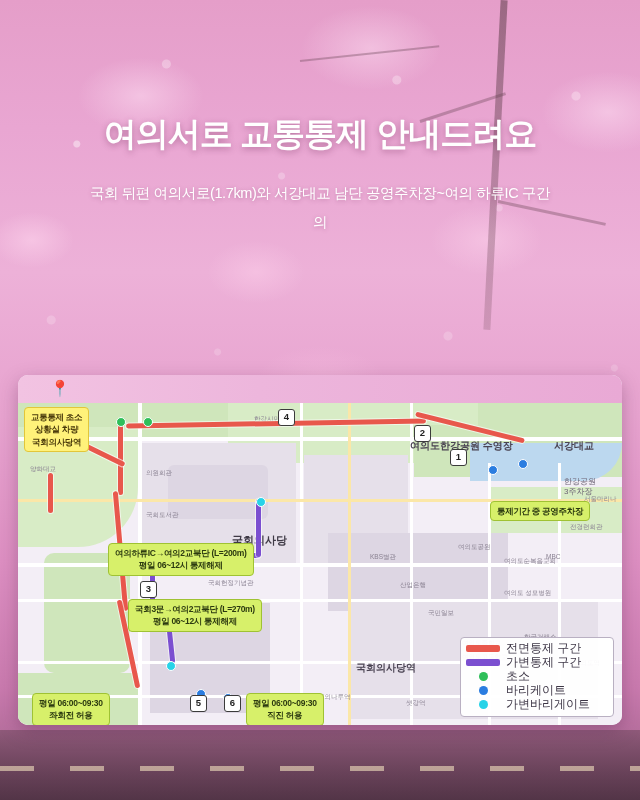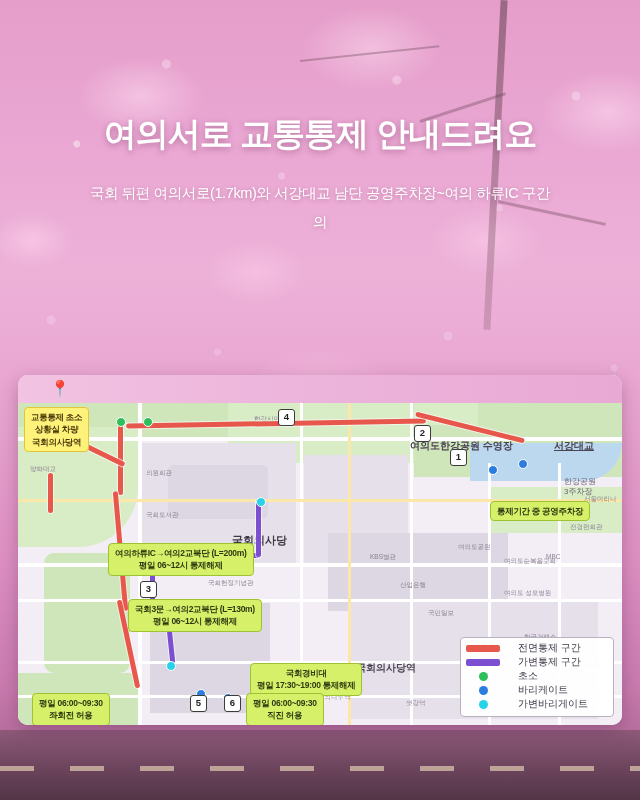--- a/index.html
+++ b/index.html
@@ -243,22 +243,22 @@
     font-weight: bold;
     color: #8a2d6a;
     border-bottom: 1px solid #d9cfe0;
     padding-bottom: 2px;
     margin-bottom: 3px;
     letter-spacing: 4px;
   }
   .legend-row {
     display: flex;
     align-items: center;
-    gap: 18px;
-    font-size: 10px;
+    gap: 6px;
+    font-size: 12px;
     color: #3d3646;
     line-height: 14px;
   }
   .legend-swatch {
     width: 34px;
     height: 7px;
     border-radius: 2px;
     flex: 0 0 auto;
   }
   .legend-swatch.sw-red { background: #e8574c; }
@@ -323,21 +323,21 @@
       <div class="roadline" style="left:120px; top:0; width:4px; height:322px;"></div>
       <div class="roadline" style="left:282px; top:0; width:3px; height:322px;"></div>
       <div class="roadline" style="left:392px; top:0; width:3px; height:322px;"></div>
       <div class="roadline" style="left:470px; top:60px; width:3px; height:262px;"></div>
       <div class="roadline" style="left:540px; top:60px; width:3px; height:262px;"></div>
       <div class="roadline y" style="left:0; top:96px; width:604px; height:3px;"></div>
       <div class="roadline y" style="left:330px; top:0; width:3px; height:322px;"></div>
 
       <div class="maptext big" style="left:214px; top:130px;">국회의사당</div>
       <div class="maptext mid" style="left:392px; top:36px;">여의도한강공원 수영장</div>
-      <div class="maptext mid" style="left:536px; top:36px;text-decoration:underline;">서강대교</div>
+      <div class="maptext mid" style="left:536px; top:36px;">서강대교</div>
       <div class="maptext mid" style="left:338px; top:258px;">국회의사당역</div>
       <div class="maptext" style="left:546px; top:74px; line-height:1.25;">한강공원<br>3주차장</div>
 
       <div class="maptext tiny" style="left:8px; top:10px;">증산로</div>
       <div class="maptext tiny" style="left:12px; top:62px;">양화대교</div>
       <div class="maptext tiny" style="left:128px; top:66px;">의원회관</div>
       <div class="maptext tiny" style="left:128px; top:108px;">국회도서관</div>
       <div class="maptext tiny" style="left:190px; top:176px;">국회헌정기념관</div>
       <div class="maptext tiny" style="left:440px; top:140px;">여의도공원</div>
       <div class="maptext tiny" style="left:352px; top:150px;">KBS별관</div>
@@ -393,28 +393,24 @@
         <div>국회의사당역</div>
       </div>
 
 
       <div class="callout green" style="left:90px; top:140px;">
         <div>여의하류IC→여의2교북단 (L=200m)</div>
         <div>평일 06~12시 통제해제</div>
       </div>
 
       <div class="callout green" style="left:110px; top:196px;">
-        <div>국회3문→여의2교북단 (L=130m)</div>
+        <div>국회3문→여의2교북단 (L=270m)</div>
         <div>평일 06~12시 통제해제</div>
       </div>
 
-      <div class="callout green" style="left:232px; top:260px;">
-        <div>국회경비대</div>
-        <div>평일 17:30~19:00 통제해제</div>
-      </div>
 
       <div class="callout green" style="left:14px; top:290px;">
         <div>평일 06:00~09:30</div>
         <div>좌회전 허용</div>
       </div>
 
       <div class="callout green" style="left:228px; top:290px;">
         <div>평일 06:00~09:30</div>
         <div>직진 허용</div>
       </div>

